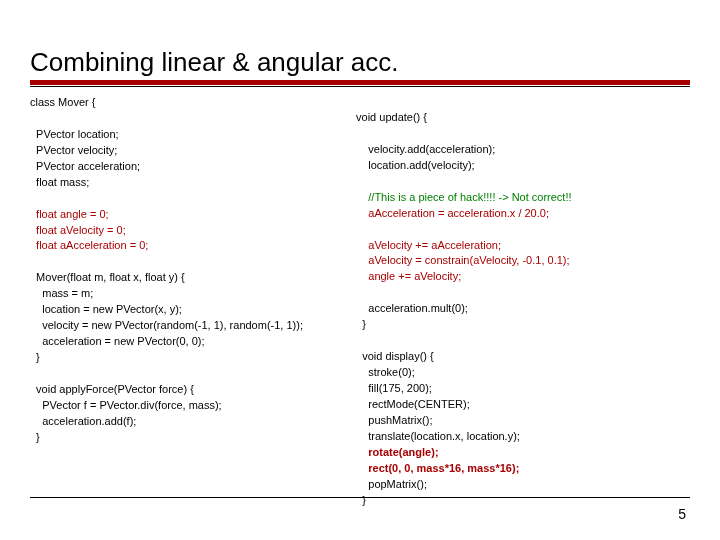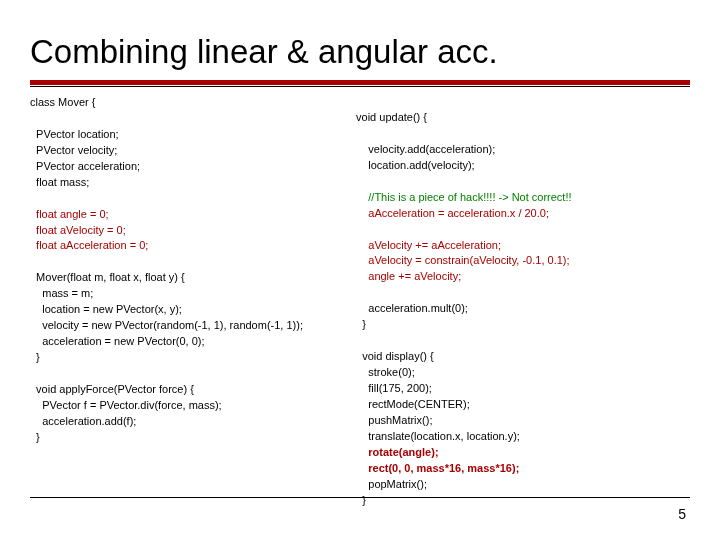--- a/index.html
+++ b/index.html
@@ -12,24 +12,24 @@
     color: #000;
   }
   .slide {
     position: relative;
     width: 720px;
     height: 540px;
     box-sizing: border-box;
   }
   .title {
     position: absolute;
-    top: 34px;
+    top: 48px;
     left: 30px;
     font-family: Arial, sans-serif;
-    font-size: 33px;
+    font-size: 26px;
     font-weight: normal;
     line-height: 1.1;
   }
   .rule {
     position: absolute;
     left: 30px;
     right: 30px;
     height: 7px;
   }
   .rule .bar {

